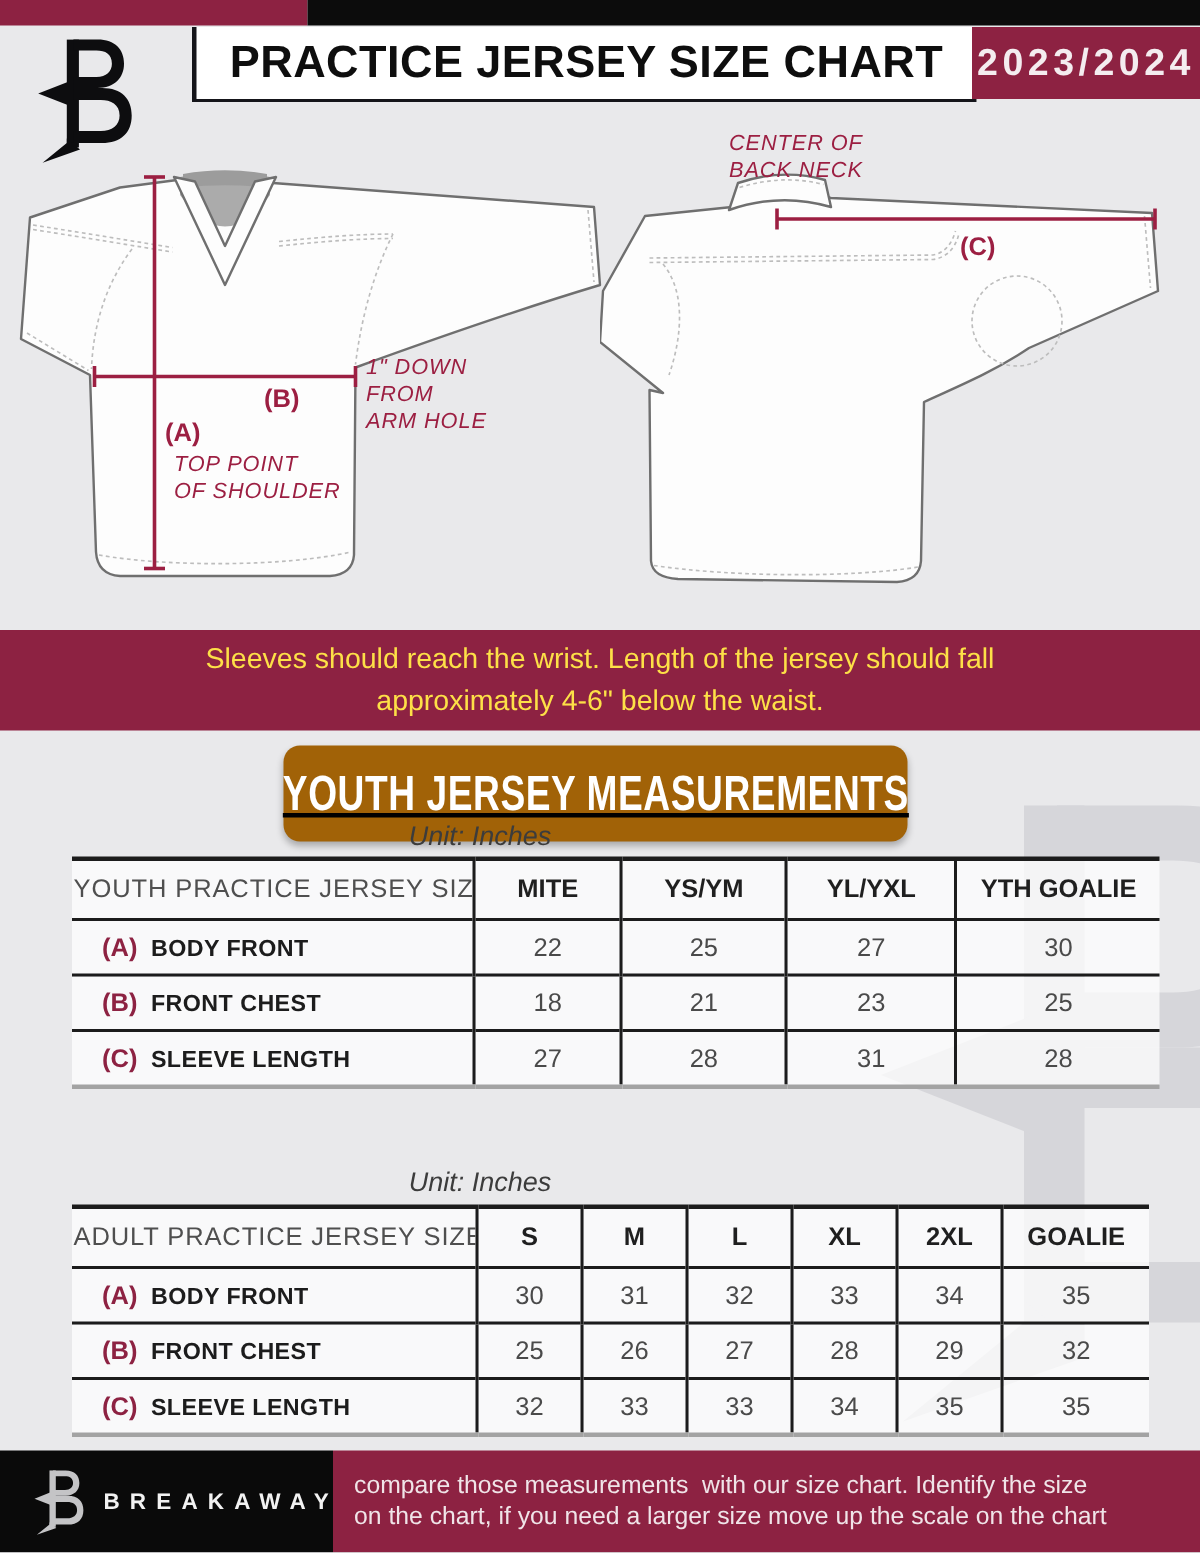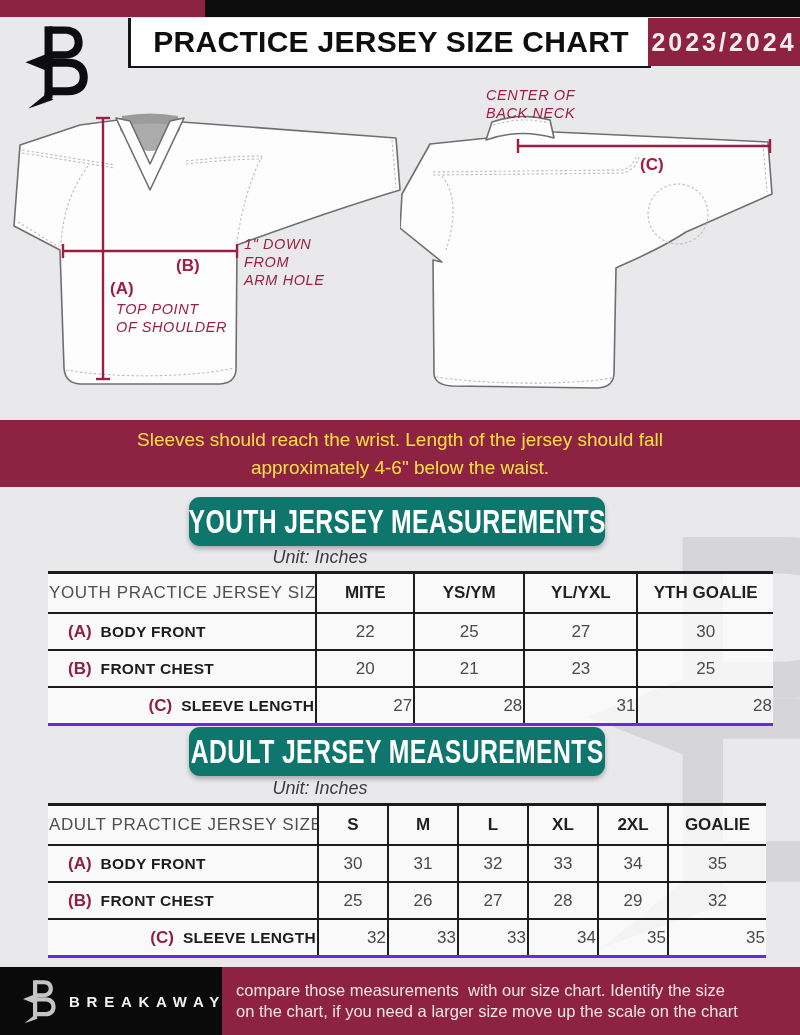--- a/index.html
+++ b/index.html
@@ -34,42 +34,43 @@
   .ann{font-family:"Liberation Sans",sans-serif;font-style:italic;font-size:14.5px;fill:#9c1f42;letter-spacing:.6px;}
   .tagt{font-family:"Liberation Sans",sans-serif;font-weight:bold;font-size:17px;fill:#9c1f42;}
   
   .banner{
     position:absolute;left:0;top:420px;width:800px;height:67px;background:#8d2242;
     display:flex;flex-direction:column;align-items:center;justify-content:center;z-index:3;
   }
   .banner div{color:#fde047;font-size:19px;line-height:28px;white-space:pre;}
   
   .pill{
-    position:absolute;left:189px;width:416px;height:49px;background:#0f766e;border-radius:11px;
+    position:absolute;left:189px;width:416px;height:64px;background:#a16207;border-radius:11px;
     display:flex;align-items:center;justify-content:center;z-index:3;
     box-shadow:0 3px 5px rgba(0,0,0,.28);
+    text-decoration:underline;
   }
   .pill .t{color:#ffffff;font-size:33px;font-weight:bold;letter-spacing:.5px;white-space:nowrap;
            transform:scaleX(.75);transform-origin:center;}
   .unit{
     position:absolute;left:0;width:640px;text-align:center;z-index:3;
     font-size:18px;font-style:italic;color:#3c3c3c;
   }
   
   .table-wrap{position:absolute;z-index:2;}
   .size-table{border-collapse:collapse;table-layout:fixed;width:100%;}
   .size-table th,.size-table td{
     background:rgba(255,255,255,.72);border-top:2px solid #1c1c1c;
     font-family:"Liberation Sans",sans-serif;overflow:hidden;white-space:nowrap;
   }
   .size-table th+th,.size-table td+td{border-left:2px solid #1c1c1c;}
   .size-table thead th{border-top:3px solid #1c1c1c;height:36px;font-size:17px;color:#1f1f1f;text-align:center;}
   .size-table thead th.lbl{font-weight:normal;color:#4f4f4f;letter-spacing:.6px;}
   .size-table tbody td{height:33px;font-size:17px;color:#4a4a4a;text-align:center;}
-  .size-table tbody tr:last-child td{border-bottom:3px solid #6d28d9;text-align:right;}
+  .size-table tbody tr:last-child td{border-bottom:3px solid #a3a3a3;}
   .size-table td.rowlbl{text-align:left;padding-left:20px;}
   .size-table td.rowlbl .tag{color:#8d2242;font-weight:bold;font-size:17px;margin-right:9px;}
   .size-table td.rowlbl .lab{color:#1c1c1c;font-weight:bold;font-size:15.5px;letter-spacing:.3px;}
   
   .watermark{position:absolute;left:580px;top:515px;width:330px;height:440px;color:#d6d6da;z-index:1;}
   
   .footer-black{
     position:absolute;left:0;top:967px;width:222px;height:68px;background:#0a0a0a;z-index:3;
     display:flex;align-items:center;
   }
@@ -208,39 +209,36 @@
         <tbody>
           <tr>
             <td class="rowlbl"><span class="tag">(A)</span><span class="lab">BODY FRONT</span></td>
             <td>22</td>
             <td>25</td>
             <td>27</td>
             <td>30</td>
           </tr>
           <tr>
             <td class="rowlbl"><span class="tag">(B)</span><span class="lab">FRONT CHEST</span></td>
-            <td>20</td>
+            <td>18</td>
             <td>21</td>
             <td>23</td>
             <td>25</td>
           </tr>
           <tr>
             <td class="rowlbl"><span class="tag">(C)</span><span class="lab">SLEEVE LENGTH</span></td>
             <td>27</td>
             <td>28</td>
             <td>31</td>
             <td>28</td>
           </tr>
         </tbody>
       </table>
   </div>
 
-  <div class="pill" style="top:727px">
-    <span class="t">ADULT JERSEY MEASUREMENTS</span>
-  </div>
   <div class="unit" style="top:778px">Unit: Inches</div>
   <div class="table-wrap" style="left:48px;top:803px;width:718px">
     <table class="size-table">
       <colgroup>
         <col style="width:37.6%">
           <col style="width:9.75%">
           <col style="width:9.75%">
           <col style="width:9.75%">
         <col style="width:9.75%">
           <col style="width:9.75%">

